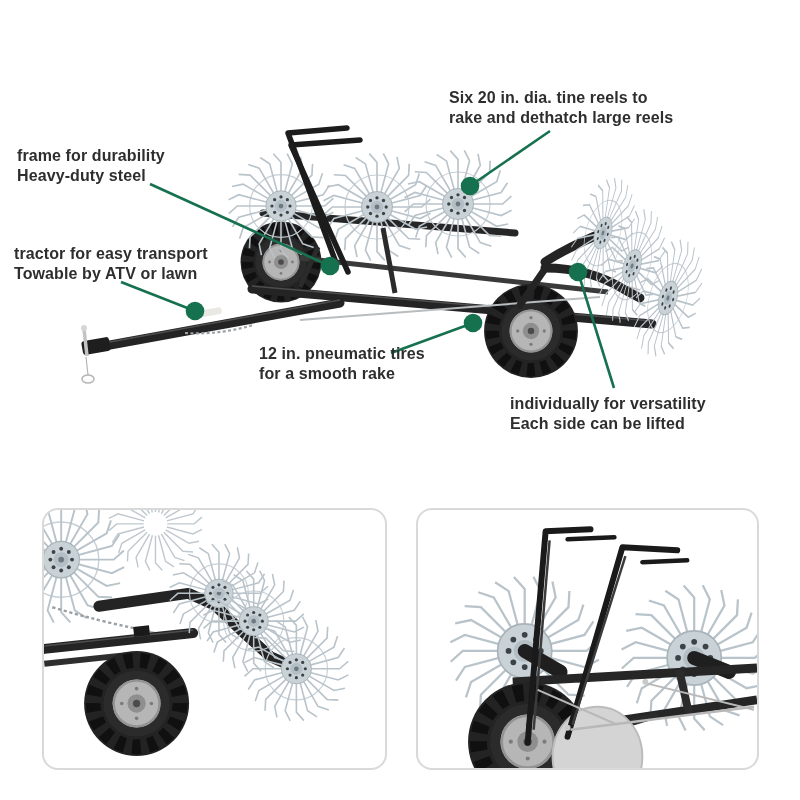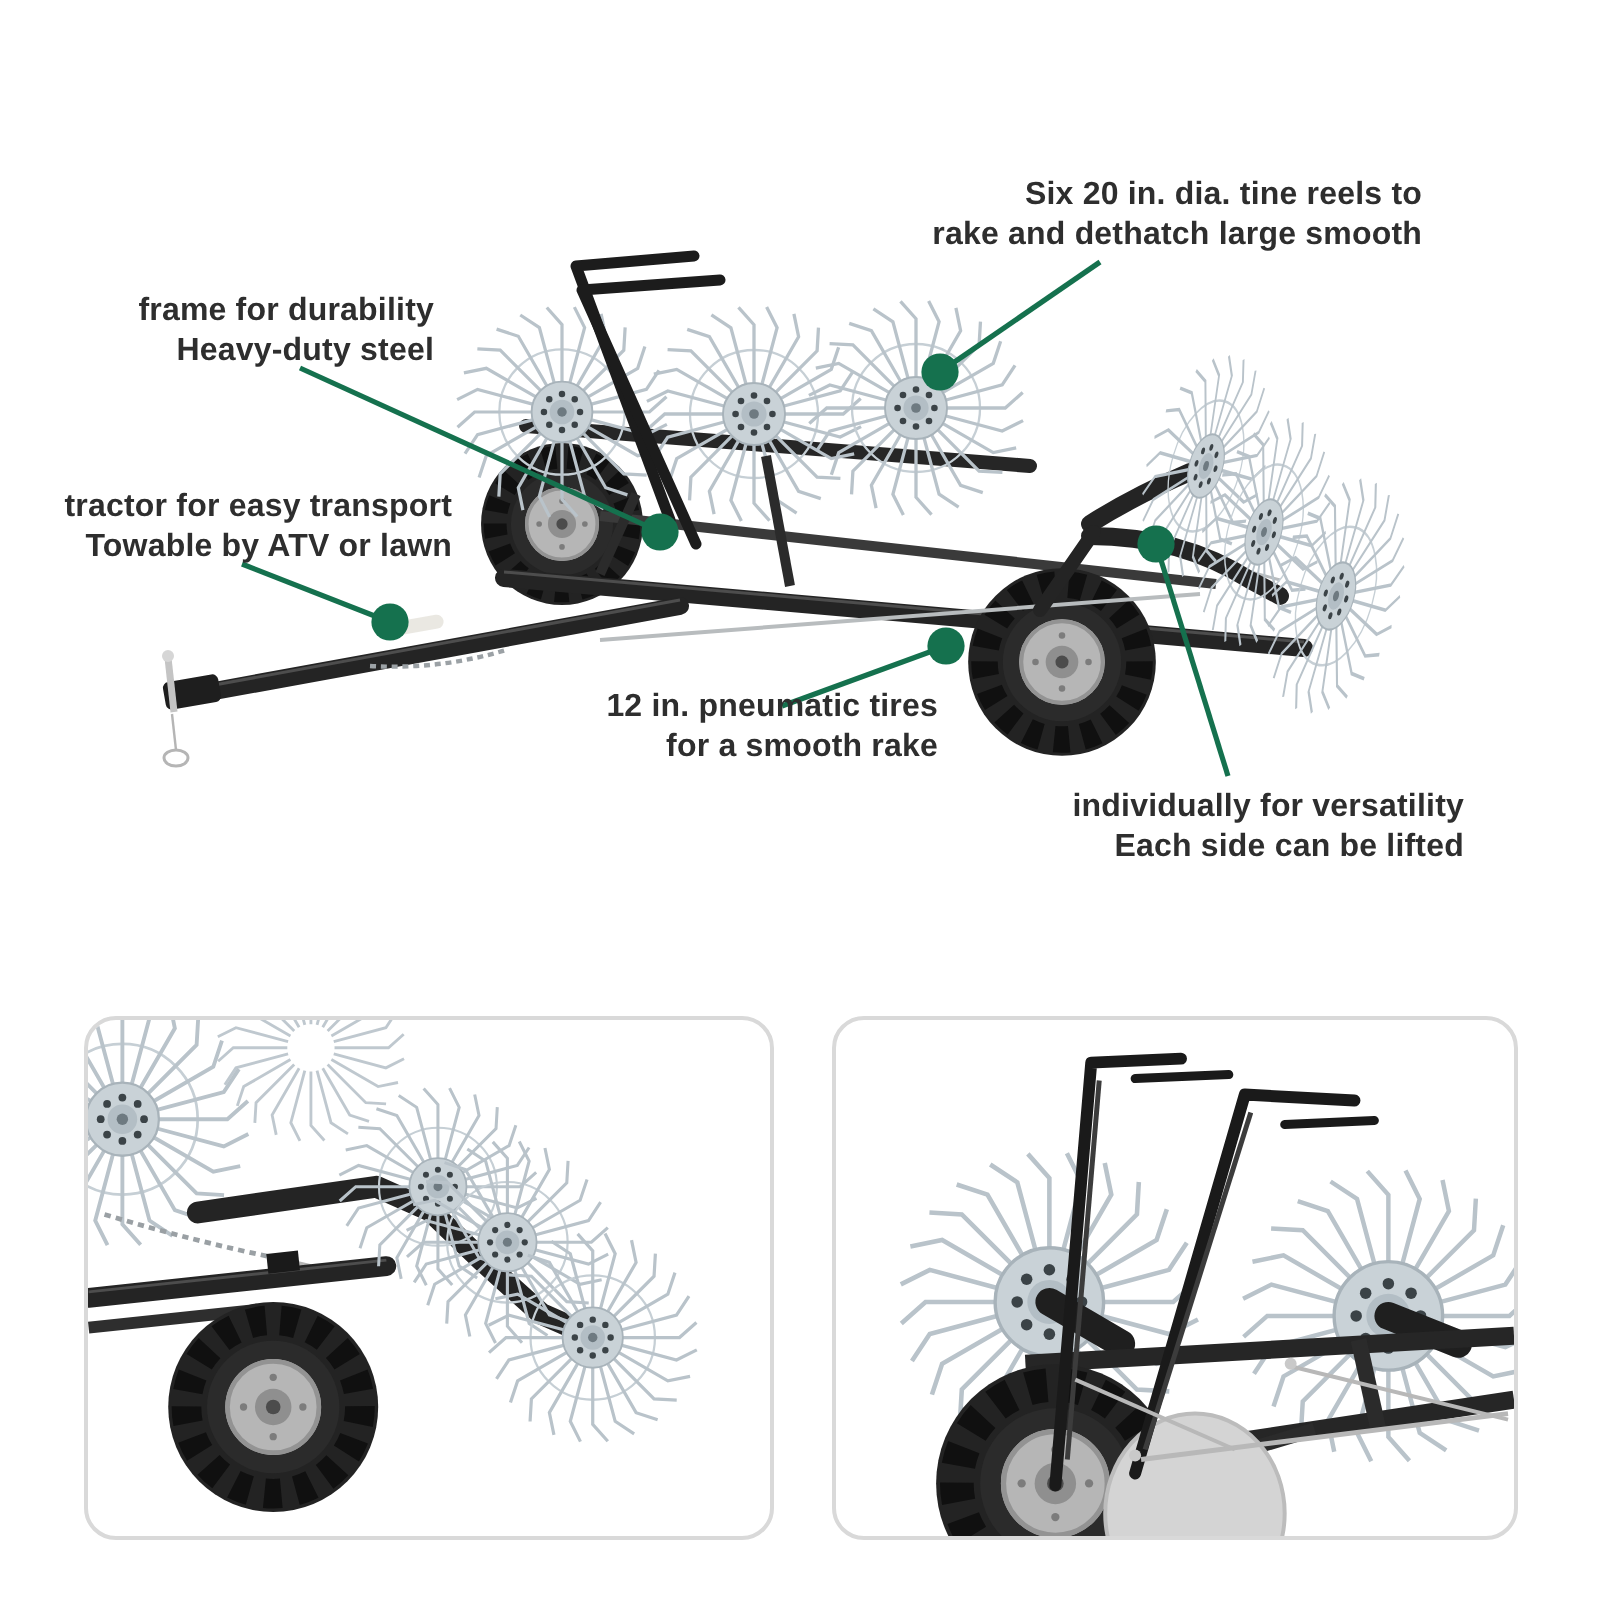--- a/index.html
+++ b/index.html
@@ -1,21 +1,21 @@
 <!DOCTYPE html>
 <html><head>
 <meta charset="utf-8">
 <style>
   html,body{margin:0;padding:0}
   body{
     width:800px;height:800px;background:#ffffff;position:relative;overflow:hidden;
     font-family:"Liberation Sans",sans-serif;
   }
   .callout-label{
-    position:absolute;text-align:right;font-weight:bold;color:#2e2e2e;
+    position:absolute;text-align:left;font-weight:bold;color:#2e2e2e;
     font-size:16px;line-height:1.24;letter-spacing:.1px;
   }
   .callout-label span{display:block}
   #main-illustration{position:absolute;left:0;top:0;width:800px;height:480px}
   .panel{
     position:absolute;top:508px;height:258px;background:#ffffff;
     border:2px solid #d9d9d9;border-radius:16px;overflow:hidden;
   }
   #panel-left{left:42px;width:341px}
   #panel-right{left:416px;width:339px}
@@ -159,21 +159,21 @@
     <circle cx="470" cy="186" r="9.3"></circle>
     <circle cx="330" cy="266" r="9.3"></circle>
     <circle cx="195" cy="311" r="9.3"></circle>
     <circle cx="473" cy="323" r="9.3"></circle>
     <circle cx="578" cy="272" r="9.3"></circle>
   </g>
 </svg>
 
 <div class="callout-label" style="left:449px;top:88px;width:262px">
   <span>Six 20 in. dia. tine reels to</span>
-  <span>rake and dethatch large smooth</span>
+  <span>rake and dethatch large reels</span>
 </div>
 <div class="callout-label" style="left:17px;top:146px;width:200px">
   <span>frame for durability</span>
   <span>Heavy-duty steel</span>
 </div>
 <div class="callout-label" style="left:14px;top:244px;width:212px">
   <span>tractor for easy transport</span>
   <span>Towable by ATV or lawn</span>
 </div>
 <div class="callout-label" style="left:259px;top:344px;width:210px">

